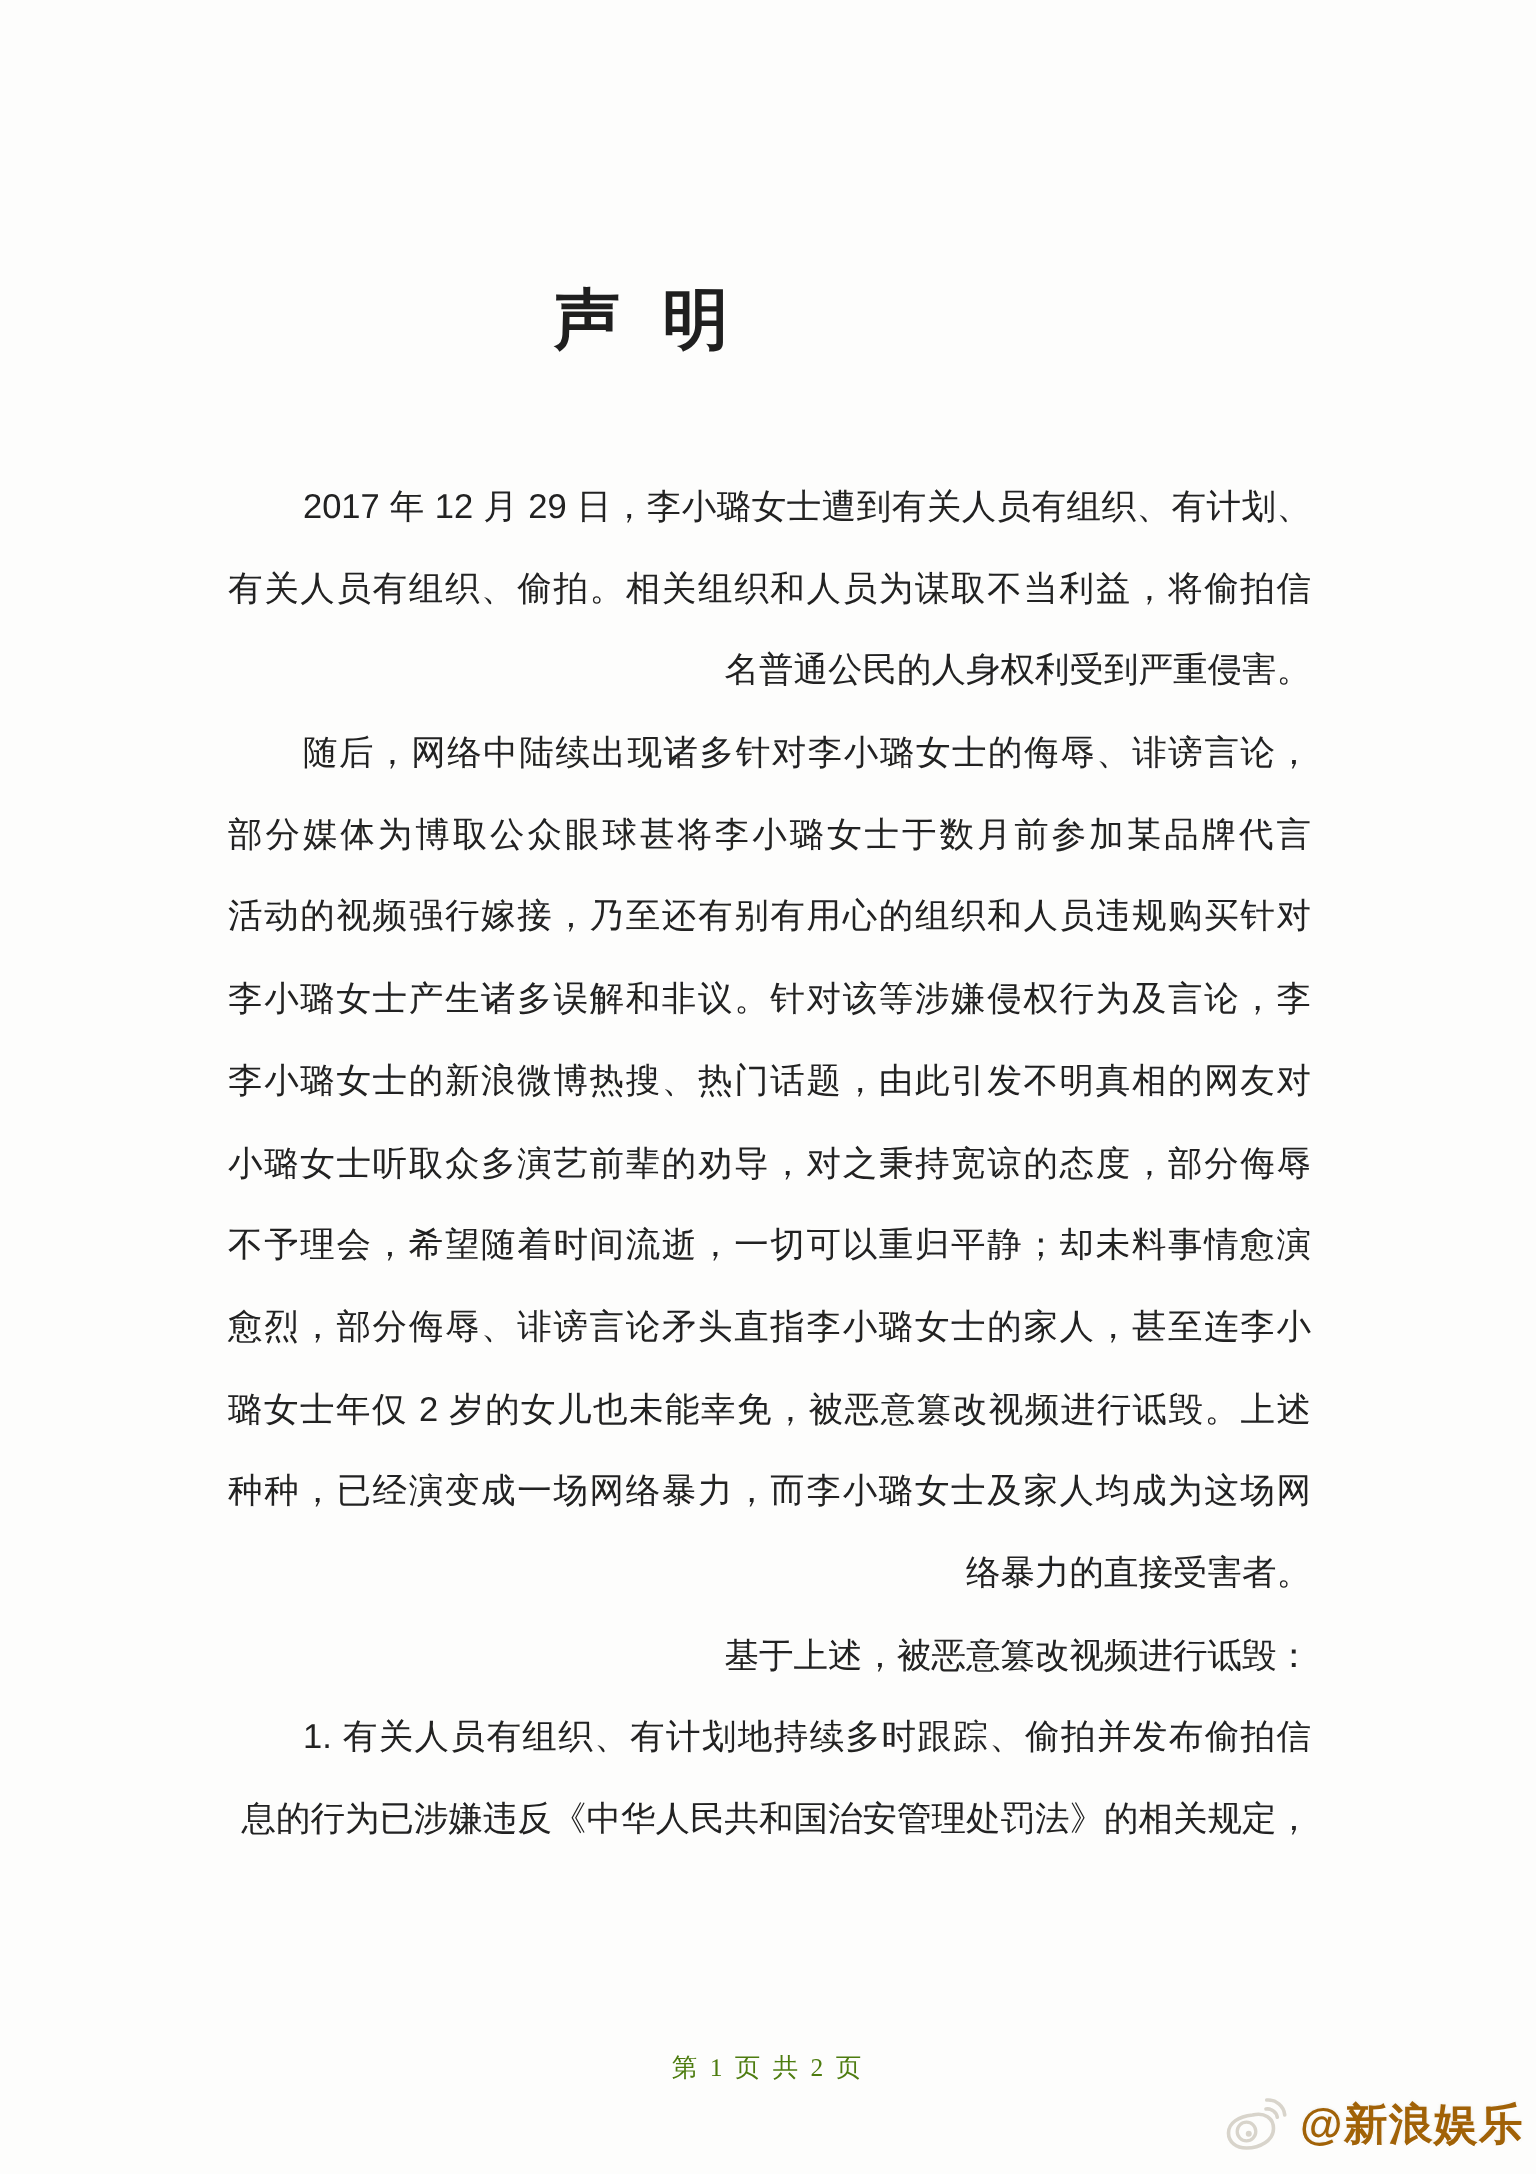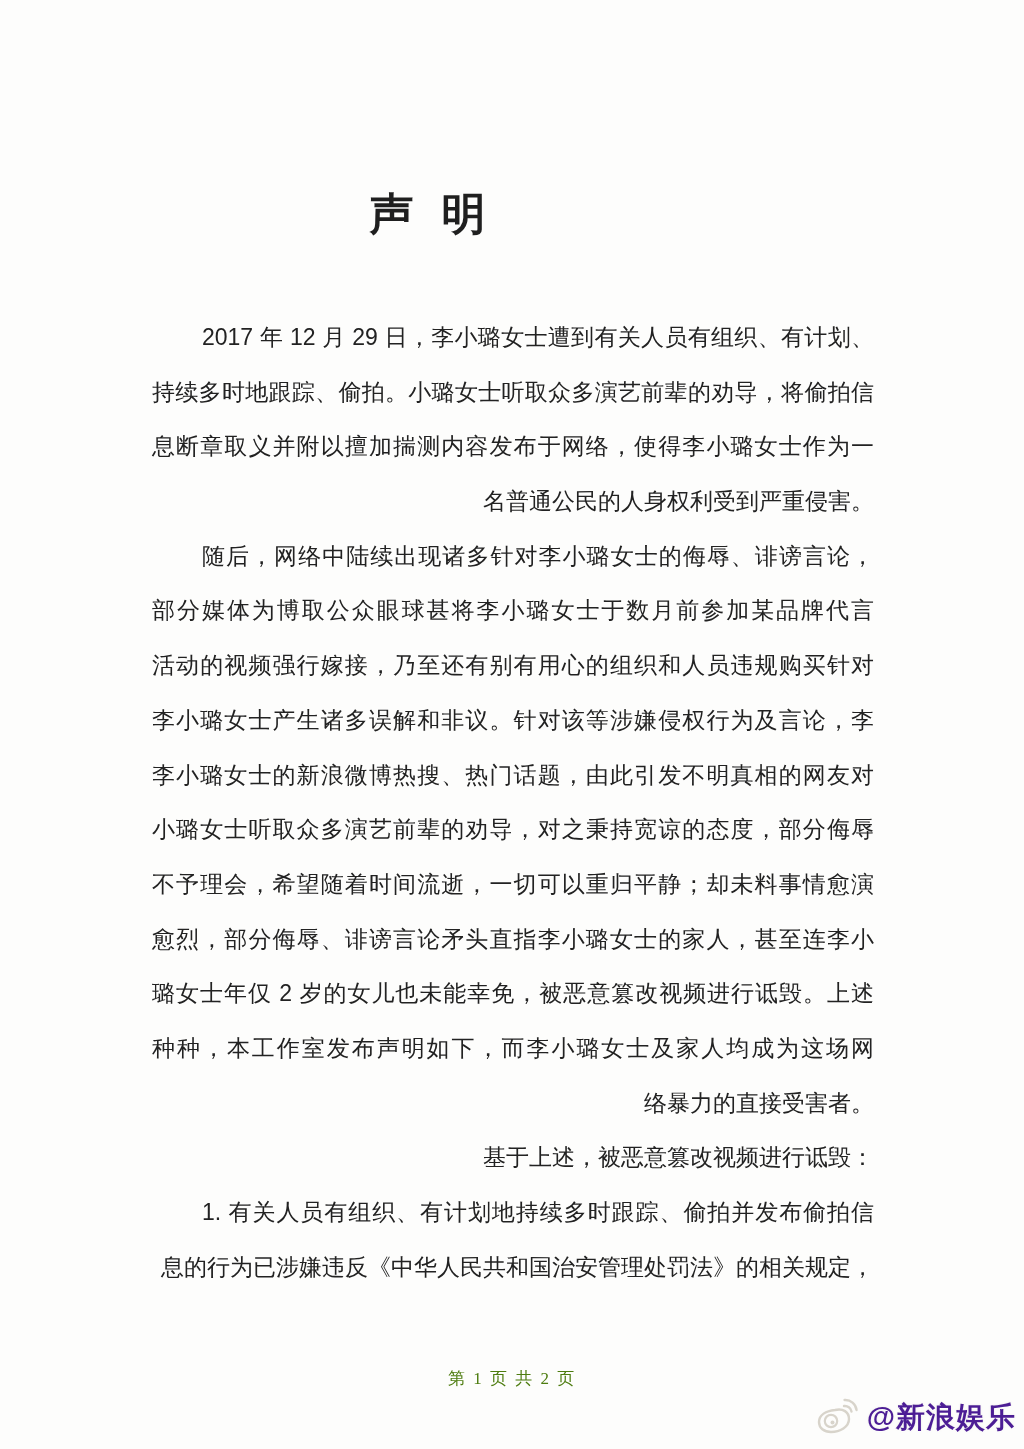--- a/index.html
+++ b/index.html
@@ -74,50 +74,49 @@
     right: 8px;
     display: flex;
     align-items: center;
     gap: 9px;
     pointer-events: none;
   }
   .watermark .wm-text {
     font-size: 29px;
     font-weight: 700;
     letter-spacing: 1px;
-    color: #4c1d95;
+    color: #a16207;
     text-shadow: 0 1px 0 rgba(255,255,255,0.9), 0 0 2px rgba(190,186,178,0.35);
     line-height: 40px;
   }
   .watermark svg {
     display: block;
   }
 </style>
 </head>
 <body>
 
 <div class="page">
 
   <h1 class="doc-title">声 明</h1>
 
   <div class="doc-body">
       <div class="line indent fill">2017 年 12 月 29 日，李小璐女士遭到有关人员有组织、有计划、</div>
-      <div class="line fill">持续多时地跟踪、偷拍。小璐女士听取众多演艺前辈的劝导，将偷拍信</div>
-      <div class="line fill">息断章取义并附以擅加揣测内容发布于网络，使得李小璐女士作为一</div>
+      <div class="line fill">有关人员有组织、偷拍。相关组织和人员为谋取不当利益，将偷拍信</div>
       <div class="line">名普通公民的人身权利受到严重侵害。</div>
       <div class="line indent fill">随后，网络中陆续出现诸多针对李小璐女士的侮辱、诽谤言论，</div>
       <div class="line fill">部分媒体为博取公众眼球甚将李小璐女士于数月前参加某品牌代言</div>
       <div class="line fill">活动的视频强行嫁接，乃至还有别有用心的组织和人员违规购买针对</div>
       <div class="line fill">李小璐女士产生诸多误解和非议。针对该等涉嫌侵权行为及言论，李</div>
       <div class="line fill">李小璐女士的新浪微博热搜、热门话题，由此引发不明真相的网友对</div>
       <div class="line fill">小璐女士听取众多演艺前辈的劝导，对之秉持宽谅的态度，部分侮辱</div>
       <div class="line fill">不予理会，希望随着时间流逝，一切可以重归平静；却未料事情愈演</div>
       <div class="line fill">愈烈，部分侮辱、诽谤言论矛头直指李小璐女士的家人，甚至连李小</div>
       <div class="line fill">璐女士年仅 2 岁的女儿也未能幸免，被恶意篡改视频进行诋毁。上述</div>
-      <div class="line fill">种种，本工作室发布声明如下，而李小璐女士及家人均成为这场网</div>
+      <div class="line fill">种种，已经演变成一场网络暴力，而李小璐女士及家人均成为这场网</div>
       <div class="line">络暴力的直接受害者。</div>
       <div class="line indent">基于上述，被恶意篡改视频进行诋毁：</div>
       <div class="line indent fill">1. 有关人员有组织、有计划地持续多时跟踪、偷拍并发布偷拍信</div>
       <div class="line">息的行为已涉嫌违反《中华人民共和国治安管理处罚法》的相关规定，</div>
     </div>
 
   <div class="doc-footer">第 1 页 共 2 页</div>
 
   <div class="watermark">
     <span>

